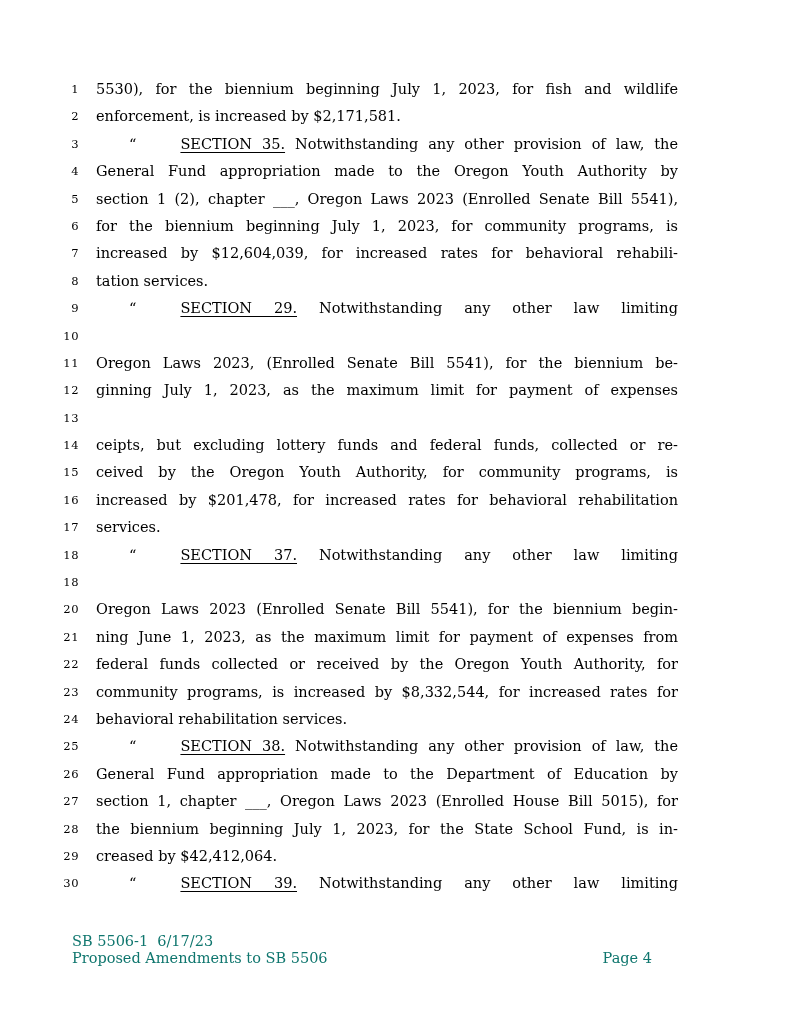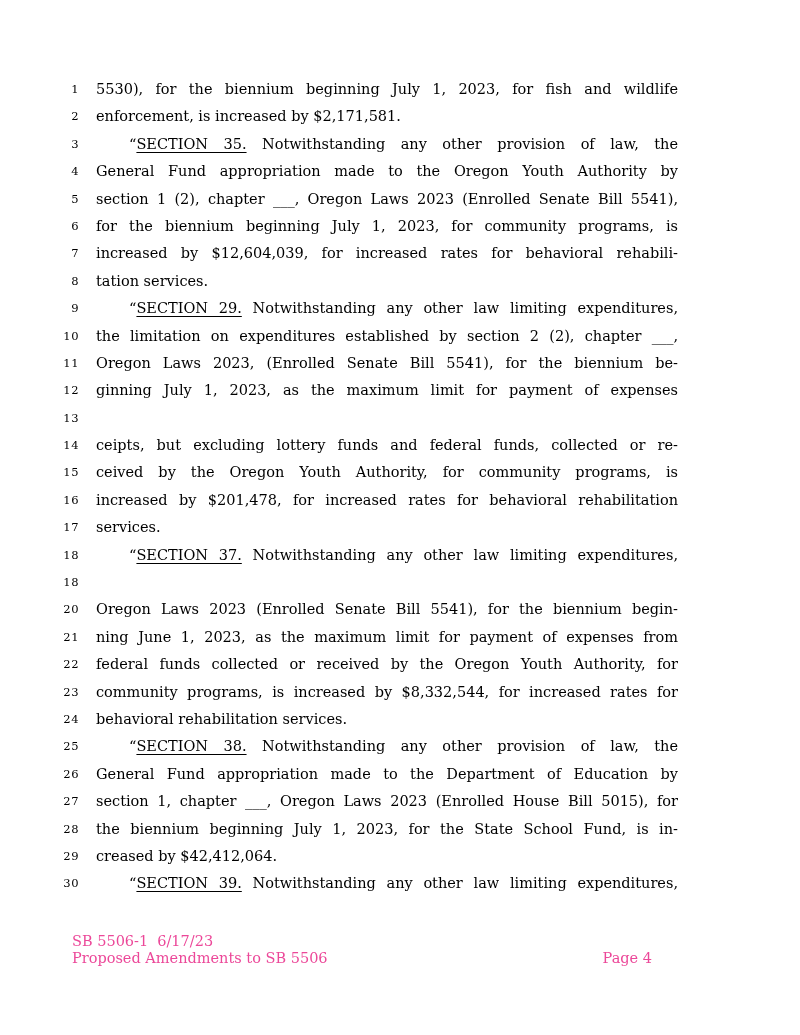--- a/index.html
+++ b/index.html
@@ -54,30 +54,31 @@
     text-align: left;
     text-align-last: left;
   }
   .text.indent {
     text-indent: 33px;
   }
   .u {
     text-decoration: underline;
     text-decoration-thickness: 1.4px;
     text-underline-offset: 3px;
+    margin-left: 44px;
   }
   .footer {
     position: absolute;
     left: 72px;
     top: 933px;
     width: 580px;
     font-size: 14.5px;
     line-height: 17px;
     font-weight: normal;
-    color: #ec4899;
+    color: #0f766e;
   }
   .footer-row1 .date {
     margin-left: 9px;
   }
   .footer-row2 {
     display: flex;
     justify-content: space-between;
   }
 </style>
 </head>
@@ -117,21 +118,20 @@
       <div class="line">
         <span class="num">8</span>
         <div class="text last"><span>tation services.</span></div>
       </div>
       <div class="line">
         <span class="num">9</span>
         <div class="text indent"><span>“</span><span class="u">SECTION 29.</span><span> Notwithstanding any other law limiting expenditures,</span></div>
       </div>
       <div class="line">
         <span class="num">10</span>
-        <div class="text"><span>the limitation on expenditures established by section 2 (2), chapter ___,</span></div>
       </div>
       <div class="line">
         <span class="num">11</span>
         <div class="text"><span>Oregon Laws 2023, (Enrolled Senate Bill 5541), for the biennium be-</span></div>
       </div>
       <div class="line">
         <span class="num">12</span>
         <div class="text"><span>ginning July 1, 2023, as the maximum limit for payment of expenses</span></div>
       </div>
       <div class="line">

